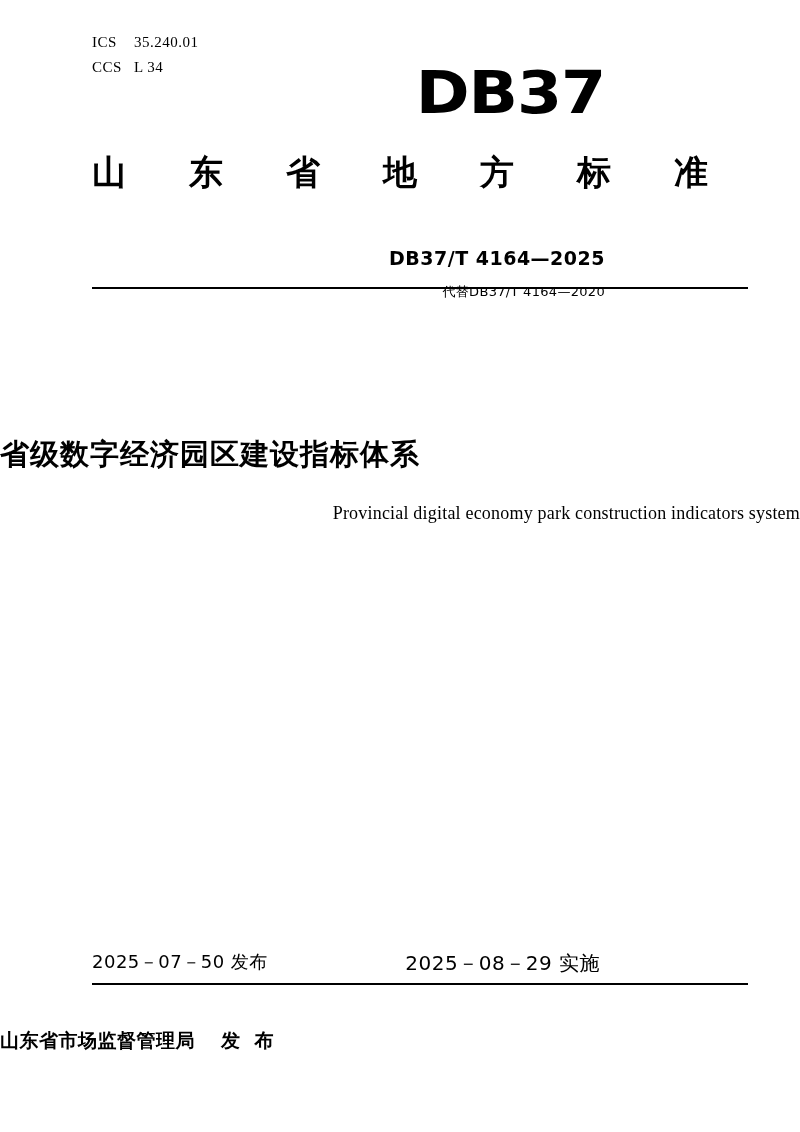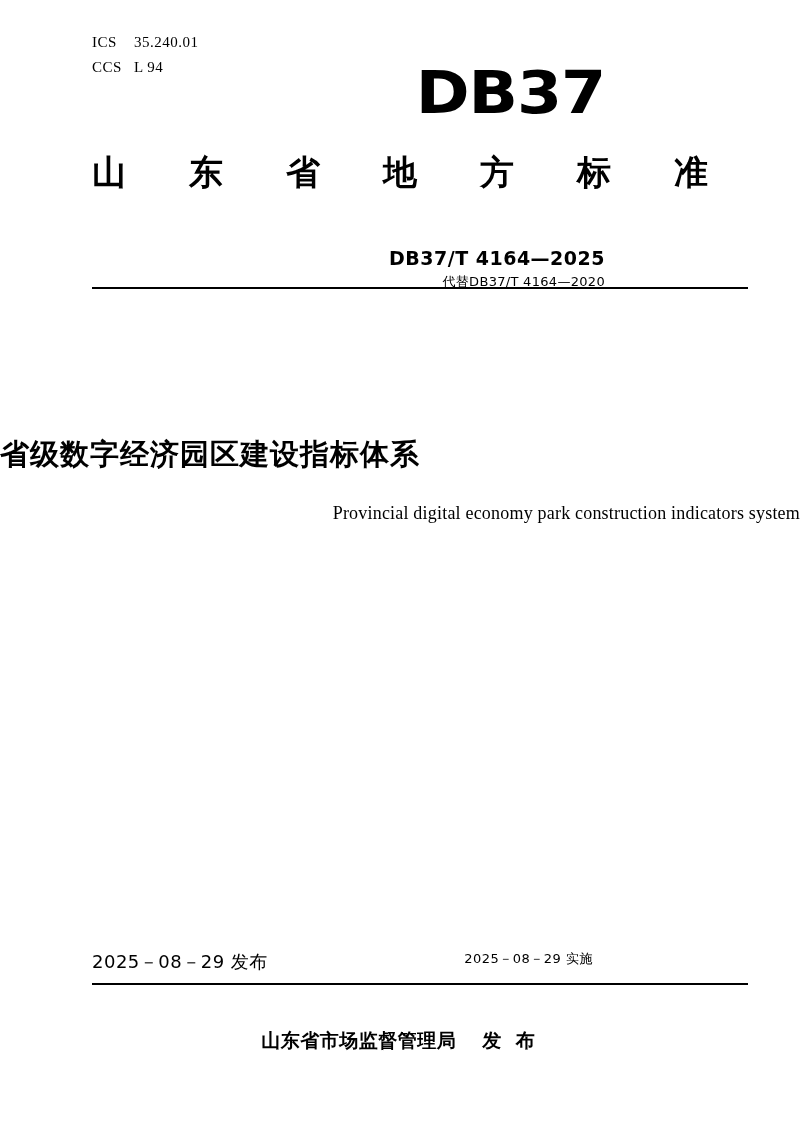--- a/index.html
+++ b/index.html
@@ -84,21 +84,21 @@
     font-size: 19px;
     font-weight: bold;
     letter-spacing: 0.5px;
     line-height: 22px;
     margin-top: 31px;
   }
   .std-no .sub-no {
     font-size: 13px;
     letter-spacing: 0.3px;
     line-height: 20px;
-    margin-top: 3px;
+    margin-top: 13px;
   }
 
   
   .rule-top {
     position: absolute;
     left: 92px;
     top: 287px;
     width: 656px;
     height: 0;
     border-top: 2px solid #000;
@@ -138,52 +138,51 @@
   .date-release {
     position: absolute;
     left: 92px;
     top: 950px;
     font-family: "DejaVu Sans", sans-serif;
     font-size: 18px;
     letter-spacing: 0.5px;
   }
   .date-implement {
     position: absolute;
-    right: 104px;
+    right: 97px;
     top: 950px;
     font-family: "DejaVu Sans", sans-serif;
-    font-size: 13px;
+    font-size: 20px;
     letter-spacing: 0.5px;
   }
 
   
   .publisher {
     position: absolute;
     left: 0;
     top: 1028px;
     width: 800px;
-    text-align: center;
     font-family: "DejaVu Sans", sans-serif;
     font-weight: bold;
     font-size: 19px;
     letter-spacing: 0.5px;
   }
   .publisher .pub-word {
     margin-left: 26px;
     letter-spacing: 4px;
   }
 </style>
 </head>
 <body>
 
 <div class="page">
 
   <div class="ics-block">
     <div class="ics-line"><span class="ics-label">ICS</span><span>35.240.01</span></div>
-    <div class="ics-line"><span class="ics-label">CCS</span><span>L 94</span></div>
+    <div class="ics-line"><span class="ics-label">CCS</span><span>L 34</span></div>
   </div>
 
   <div class="db-logo">DB37</div>
 
   <div class="std-title">
     <span>山</span>
     <span>东</span>
     <span>省</span>
     <span>地</span>
     <span>方</span>
@@ -196,20 +195,20 @@
     <div class="sub-no">代替DB37/T 4164—2020</div>
   </div>
 
   <div class="rule-top"></div>
 
   <div class="doc-title-cn">省级数字经济园区建设指标体系</div>
   <div class="doc-title-en">Provincial digital economy park construction indicators system</div>
 
   <div class="rule-bottom"></div>
 
-  <div class="date-release">2025－08－29 发布</div>
+  <div class="date-release">2025－07－50 发布</div>
   <div class="date-implement">2025－08－29 实施</div>
 
   <div class="publisher">
     <span>山东省市场监督管理局</span><span class="pub-word">发 布</span>
   </div>
 
 </div>
 
 </body></html>

